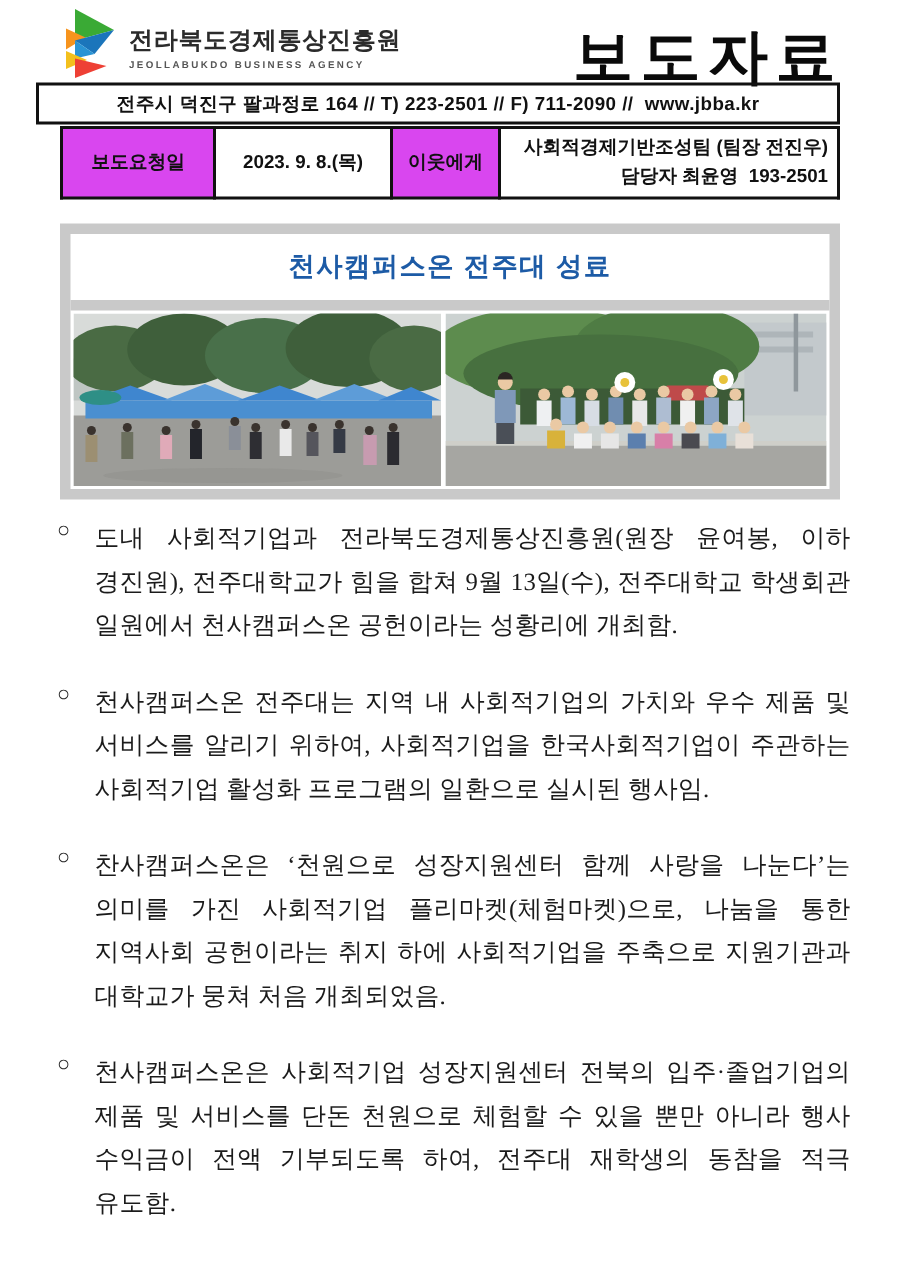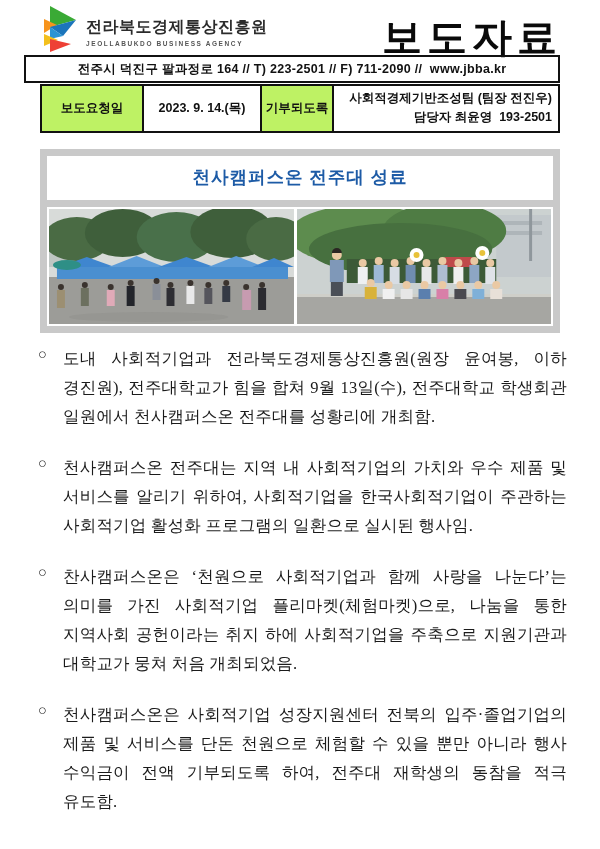--- a/index.html
+++ b/index.html
@@ -31,21 +31,21 @@
 
   
   .info-table {
     position:absolute; left:40px; right:40px; top:84px;
     border-collapse:collapse; width:520px; table-layout:fixed;
   }
   .info-table td {
     border:2px solid #111; height:44px; font-size:12.5px; font-weight:700;
     text-align:center; vertical-align:middle; background:#fff;
   }
-  .info-table td.label { background:#bef264; }
+  .info-table td.label { background:#d946ef; }
   .col-date-label { width:102px; }
   .col-date { width:118px; }
   .col-dept-label { width:72px; }
   .info-table td.dept { text-align:right; padding:3px 6px; line-height:1.55; white-space:pre; }
 
   
   .feature-frame {
     position:absolute; left:40px; right:40px; top:149px;
     border:7px solid #c9c9c9; background:#fff;
   }
@@ -89,22 +89,22 @@
     </div>
     <div class="doc-type">보도자료</div>
   </header>
 
   <div class="contact-bar">전주시 덕진구 팔과정로 164 // T) 223-2501 // F) 711-2090 //  www.jbba.kr</div>
 
   <table class="info-table">
     <tbody>
         <tr>
       <td class="label col-date-label">보도요청일</td>
-      <td class="col-date">2023. 9. 14.(목)</td>
-      <td class="label col-dept-label">기부되도록</td>
+      <td class="col-date">2023. 9. 8.(목)</td>
+      <td class="label col-dept-label">이웃에게</td>
       <td class="dept"><div>사회적경제기반조성팀 (팀장 전진우)</div><div>담당자 최윤영  193-2501</div></td>
     </tr>
   </tbody>
     </table>
 
   <div class="feature-frame">
     <div class="headline">
       <div class="headline-title">천사캠퍼스온 전주대 성료</div>
     </div>
     <div class="frame-divider"></div>
@@ -217,29 +217,29 @@
               <circle cx="186" cy="44" r="3" fill="#e8c23a"></circle>
           </g>
         </g>
       </svg>
     </div>
   </div>
 
   <main class="body-text">
     <div class="para">
       <span class="para-marker">○</span>
-      <div class="para-text">도내 사회적기업과 전라북도경제통상진흥원(원장 윤여봉, 이하 경진원), 전주대학교가 힘을 합쳐 9월 13일(수), 전주대학교 학생회관 일원에서 천사캠퍼스온 전주대를 성황리에 개최함.</div>
+      <div class="para-text">도내 사회적기업과 전라북도경제통상진흥원(원장 윤여봉, 이하 경진원), 전주대학교가 힘을 합쳐 9월 13일(수), 전주대학교 학생회관 일원에서 천사캠퍼스온 공헌이라는 성황리에 개최함.</div>
     </div>
     <div class="para">
       <span class="para-marker">○</span>
       <div class="para-text">천사캠퍼스온 전주대는 지역 내 사회적기업의 가치와 우수 제품 및 서비스를 알리기 위하여, 사회적기업을 한국사회적기업이 주관하는 사회적기업 활성화 프로그램의 일환으로 실시된 행사임.</div>
     </div>
     <div class="para">
       <span class="para-marker">○</span>
-      <div class="para-text">찬사캠퍼스온은 ‘천원으로 사회적기업과 함께 사랑을 나눈다’는 의미를 가진 사회적기업 플리마켓(체험마켓)으로, 나눔을 통한 지역사회 공헌이라는 취지 하에 사회적기업을 주축으로 지원기관과 대학교가 뭉쳐 처음 개최되었음.</div>
+      <div class="para-text">찬사캠퍼스온은 ‘천원으로 성장지원센터 함께 사랑을 나눈다’는 의미를 가진 사회적기업 플리마켓(체험마켓)으로, 나눔을 통한 지역사회 공헌이라는 취지 하에 사회적기업을 주축으로 지원기관과 대학교가 뭉쳐 처음 개최되었음.</div>
     </div>
     <div class="para">
       <span class="para-marker">○</span>
       <div class="para-text">천사캠퍼스온은 사회적기업 성장지원센터 전북의 입주·졸업기업의 제품 및 서비스를 단돈 천원으로 체험할 수 있을 뿐만 아니라 행사 수익금이 전액 기부되도록 하여, 전주대 재학생의 동참을 적극 유도함.</div>
     </div>
   </main>
 
 </div>
 
 </body></html>

